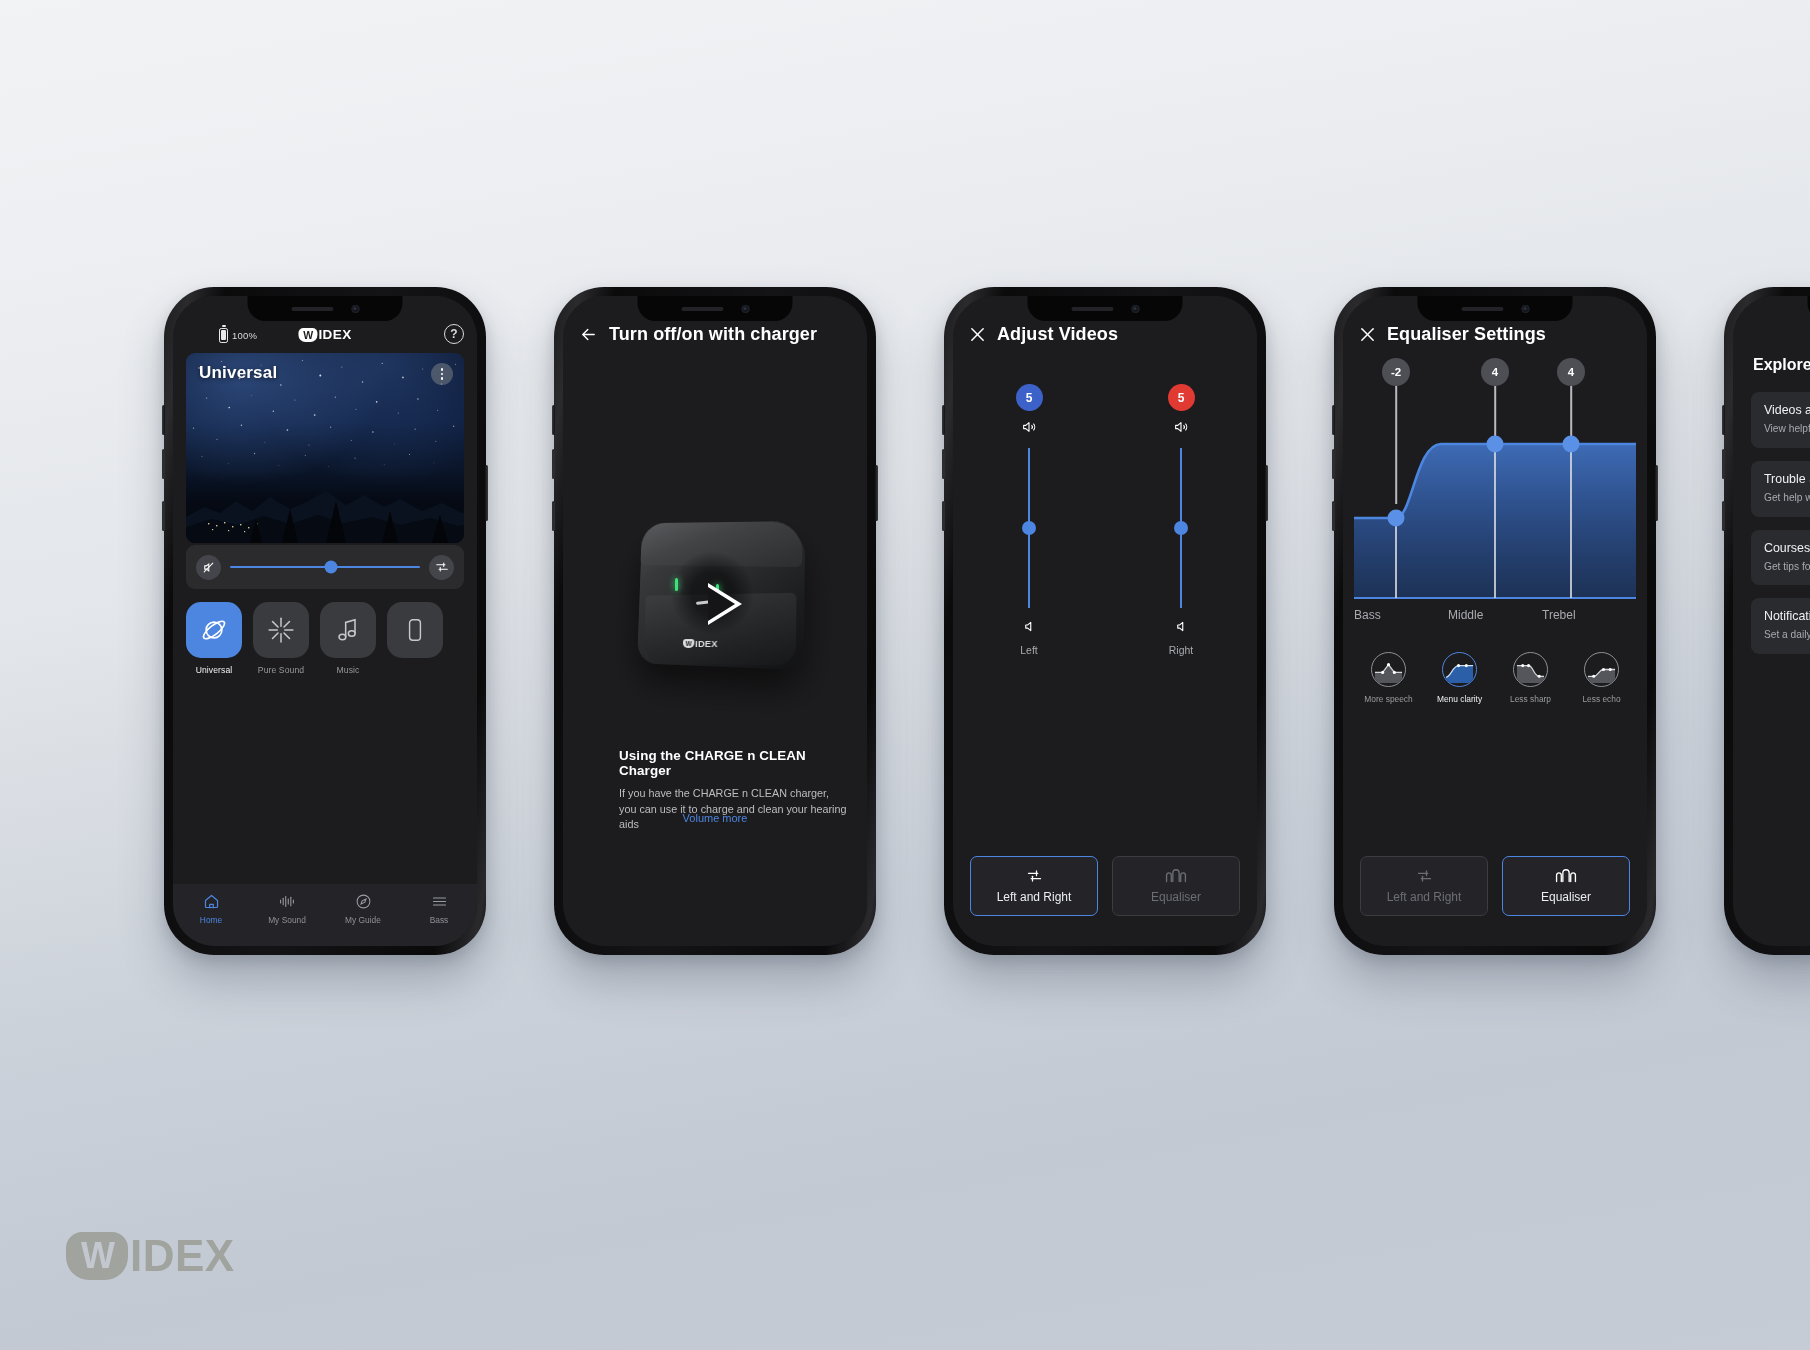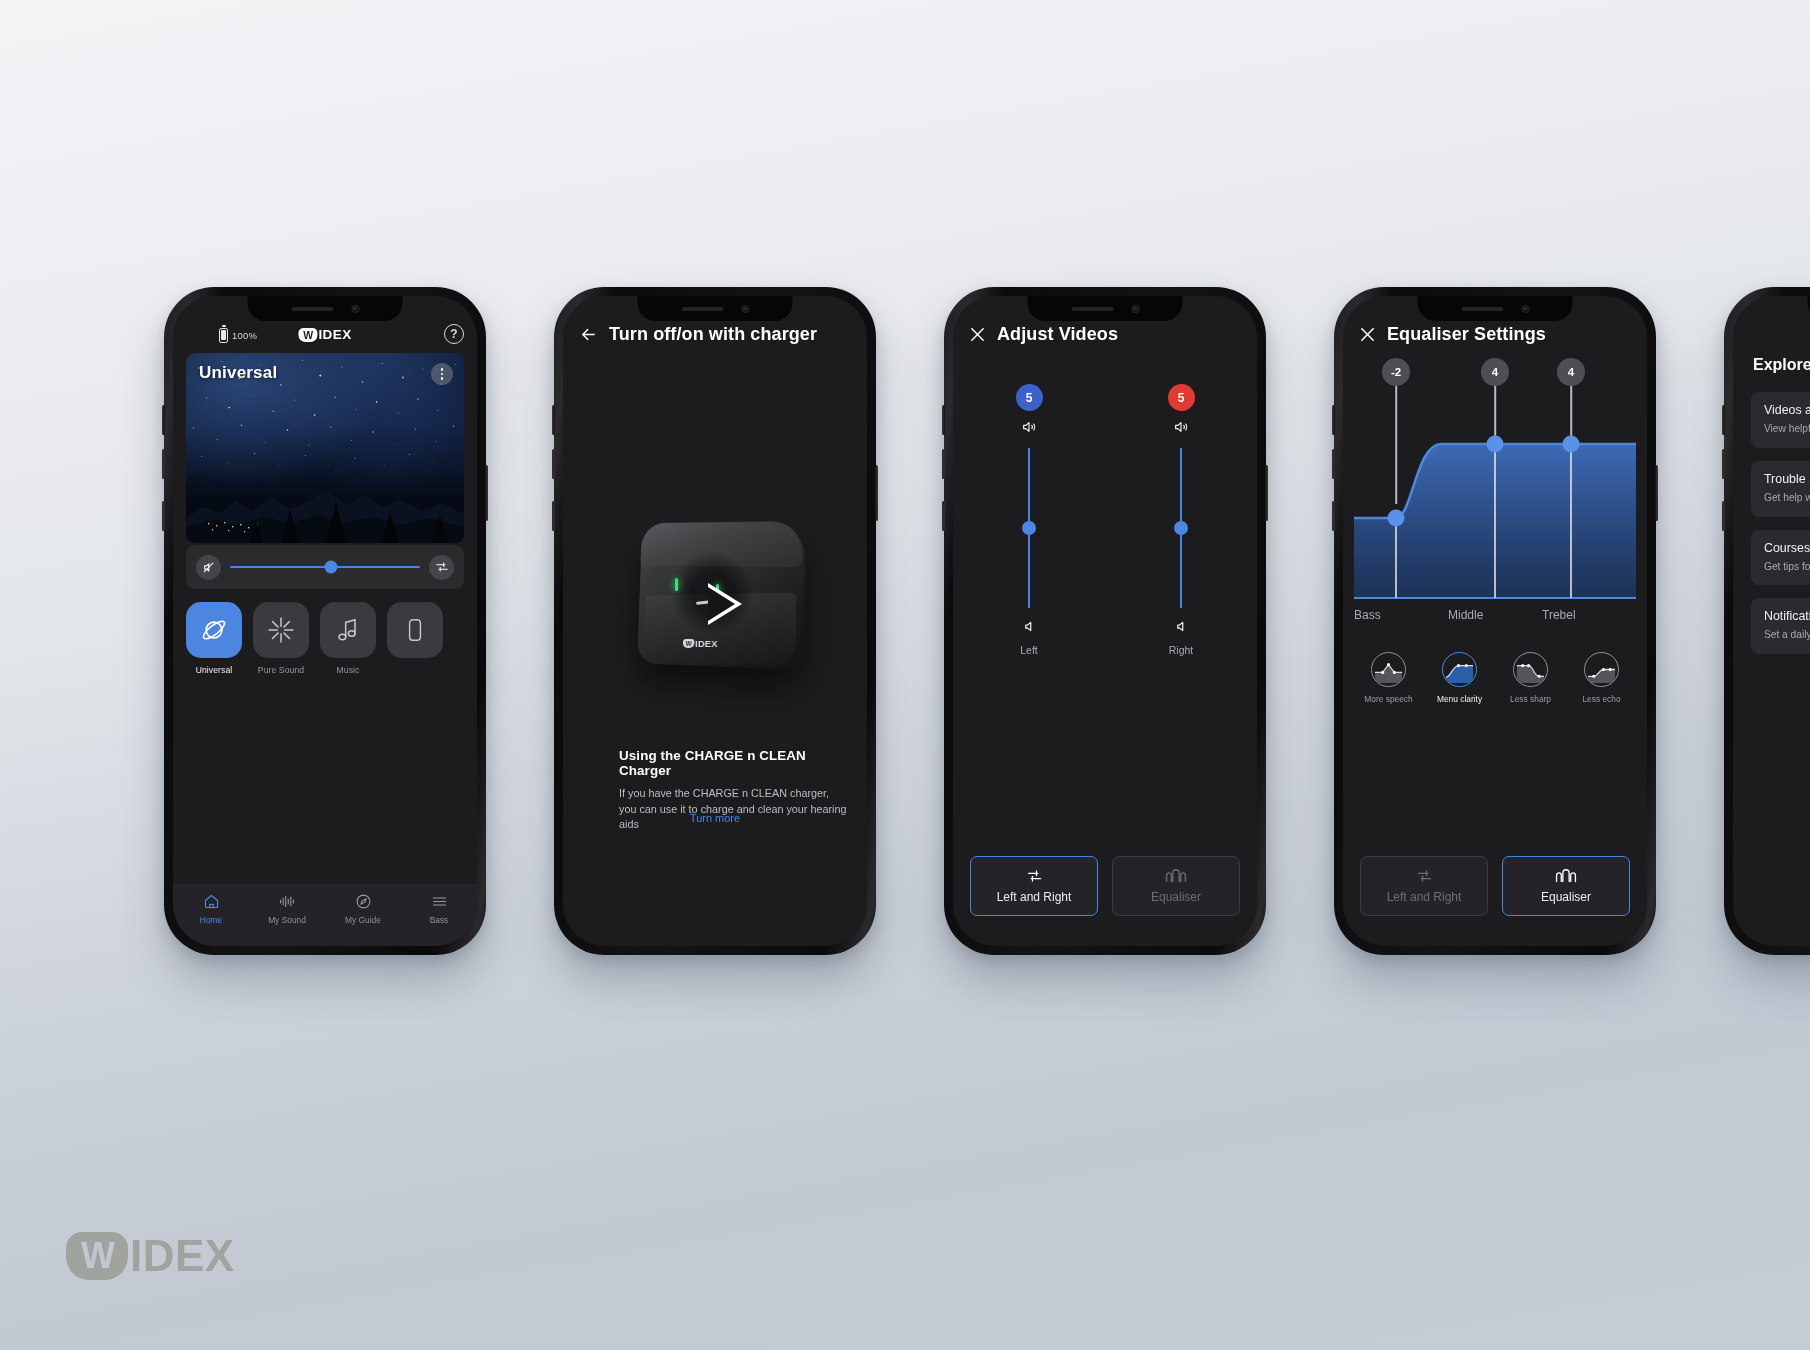--- a/index.html
+++ b/index.html
@@ -449,21 +449,21 @@
               <span class="w">W</span>
               <span class="r">IDEX</span>
             </div>
           </div>
         </div>
 
         <div class="p2-txt">
           <div class="p2-h">Using the CHARGE n CLEAN Charger</div>
           <div class="p2-p">If you have the CHARGE n CLEAN charger, you can use it to charge and clean your hearing aids</div>
         </div>
-        <div class="p2-link">Turn more</div>
+        <div class="p2-link">Volume more</div>
       </div>
     </div>
   </div>
 
   <div class="phone" style="left:944px; top:287px;">
     <div class="screen">
       <div class="notch">
         <div class="speaker"></div>
         <div class="cam">
             <i></i>

